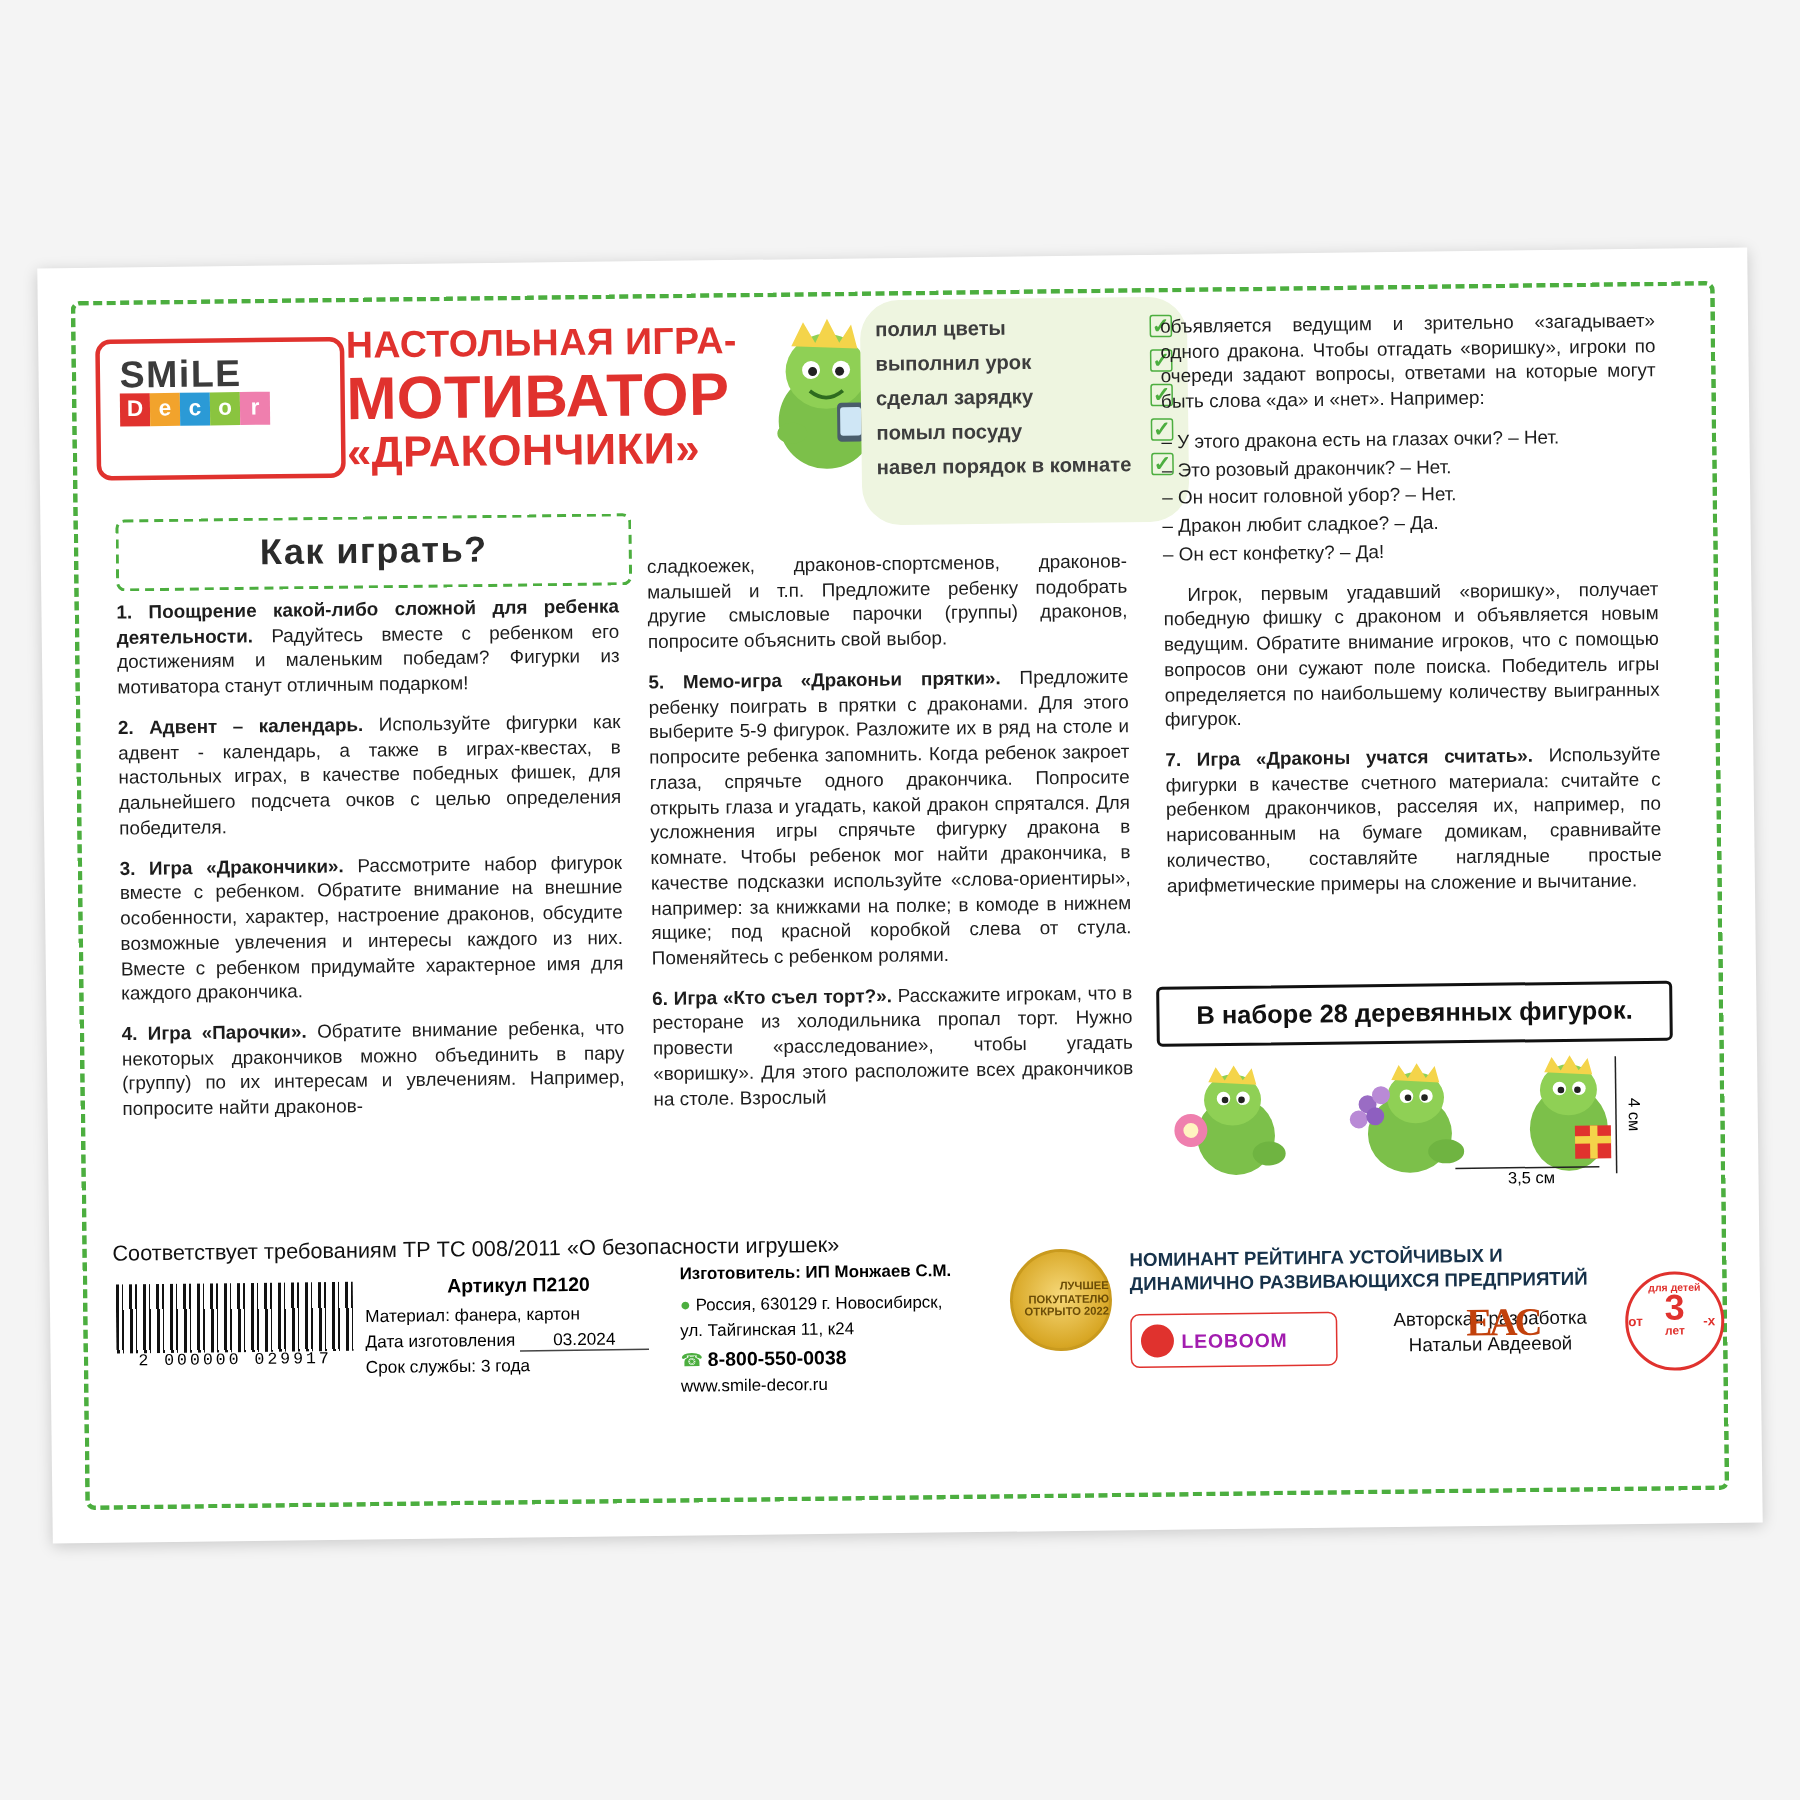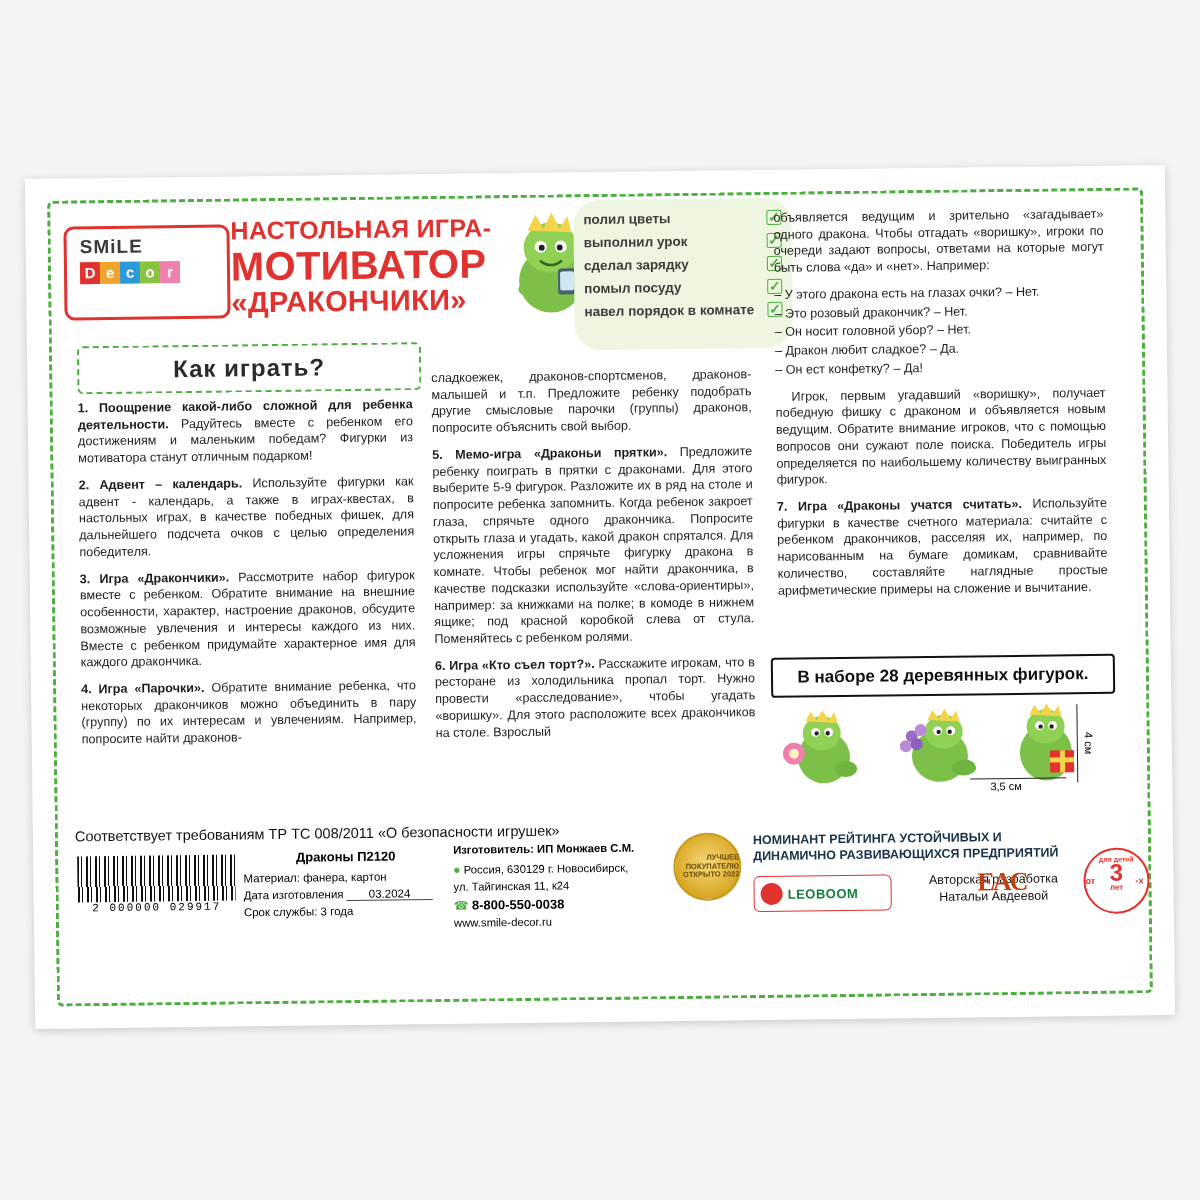--- a/index.html
+++ b/index.html
@@ -28,21 +28,21 @@
   .logo-wrap{
     position:absolute; left:38px; top:48px; width:170px; height:92px;
   }
   .logo-puzzle{
     position:absolute; left:0; top:0; width:160px; height:88px;
     border:3px solid #e0322e; border-radius:10px;
     background:#fff;
   }
   .logo-smile{
     position:absolute; left:16px; top:10px;
-    font-weight:bold; font-size:19px; letter-spacing:1px; color:#3b3b3b;
+    font-weight:bold; font-size:25px; letter-spacing:1px; color:#3b3b3b;
   }
   .logo-decor{
     position:absolute; left:16px; top:36px;
     display:flex;
   }
   .logo-decor span{
     display:inline-block; width:20px; height:22px; line-height:22px;
     text-align:center; color:#fff; font-weight:bold; font-size:15px;
   }
   .c1{background:#e0322e}.c2{background:#f2a32c}.c3{background:#2b9ad6}
@@ -103,21 +103,21 @@
   .dim-v{
     position:absolute; right:8px; top:6px; height:78px; width:26px;
     border-left:1.5px solid #222;
   }
   .dim-v span{position:absolute; left:5px; top:28px; font-size:11px;
     writing-mode:vertical-rl;}
   .dim-h{
     position:absolute; left:198px; bottom:2px; width:96px; height:16px;
     border-top:1.5px solid #222;
   }
-  .dim-h span{position:absolute; left:20px; top:1px; font-size:11px;}
+  .dim-h span{position:absolute; left:35px; top:1px; font-size:11px;}
   
   .compliance{
     position:absolute; left:42px; top:650px; font-size:14.5px; color:#111;
   }
   .barcode{
     position:absolute; left:44px; top:678px; width:158px; height:62px;
     background:#fff;
   }
   .barcode .bars{
     position:absolute; left:0; top:0; width:158px; height:46px;
@@ -149,21 +149,21 @@
   .nominant{
     position:absolute; left:720px; top:662px; width:330px;
     font-size:12.5px; font-weight:bold; color:#17324a; line-height:1.3;
   }
   .leoboom{
     position:absolute; left:720px; top:706px; width:130px; height:34px;
     border:1.5px solid #e0322e; border-radius:6px;
     display:flex; align-items:center; gap:5px; padding-left:6px;
   }
   .leo-circle{width:22px;height:22px;border-radius:50%;background:#e0322e;}
-  .leo-txt{font-weight:bold; font-size:13px; color:#15803d; letter-spacing:.5px;}
+  .leo-txt{font-weight:bold; font-size:13px; color:#a21caf; letter-spacing:.5px;}
   .author{
     position:absolute; left:865px; top:704px; width:190px;
     font-size:12.5px; text-align:center; line-height:1.35; color:#111;
   }
   .eac{
     position:absolute; left:944px; top:700px; font-size:26px; font-weight:bold;
     font-family:"Liberation Serif", serif; color:#c2410c; letter-spacing:-2px;
   }
   .age{
     position:absolute; left:1050px; top:682px; width:62px; height:62px;
@@ -326,21 +326,21 @@
 
   <div class="compliance">Соответствует требованиям ТР ТС 008/2011 «О безопасности игрушек»</div>
 
   <div class="barcode">
     <div class="bars"></div>
     <div class="num">2 000000 029917</div>
   </div>
 
   <div class="specs">
     <div class="art">
-      <span>Драконы</span>
+      <span>Артикул</span>
       <span>П2120</span>
     </div>
     <div class="row">Материал: фанера, картон</div>
     <div class="row">
       <span>Дата изготовления</span>
       <span class="u">03.2024</span>
     </div>
     <div class="row">Срок службы: 3 года</div>
   </div>
 

